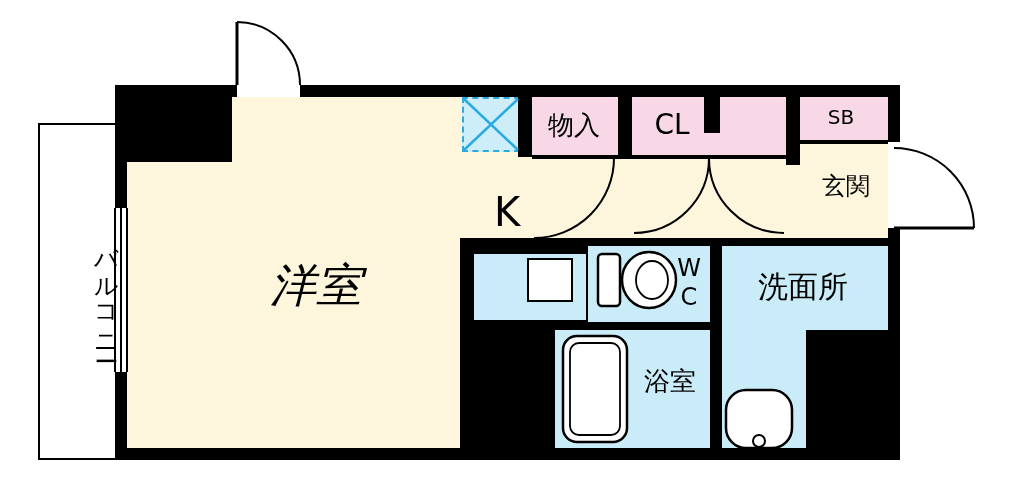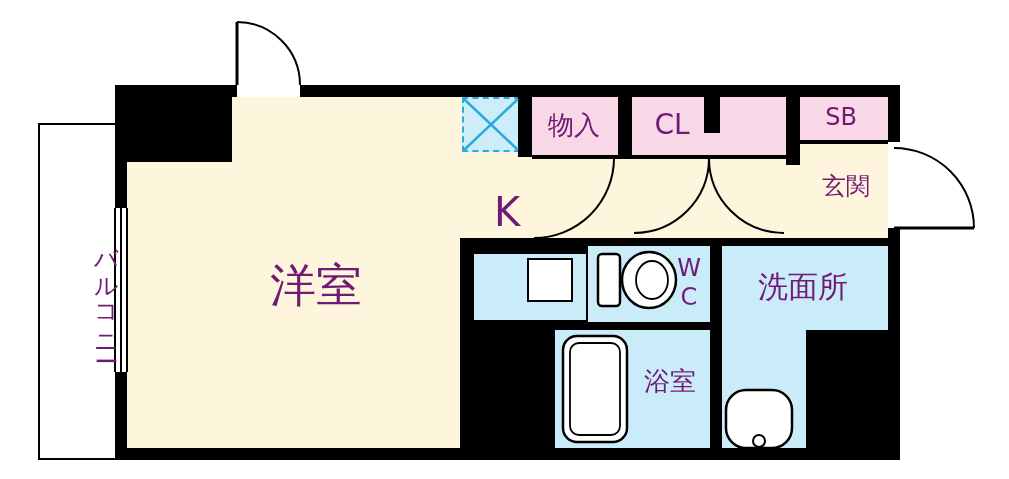--- a/index.html
+++ b/index.html
@@ -3,21 +3,21 @@
 <meta charset="utf-8">
 <style>
   html,body{margin:0;padding:0;background:#fff;}
   .plan{position:relative;width:1009px;height:479px;background:#fff;overflow:hidden;
         font-family:"DejaVu Sans","Liberation Sans",sans-serif;color:#000;}
   .abs{position:absolute;box-sizing:border-box;}
   .wall{background:#000;}
   .dry{background:#fdf5dc;}
   .pink{background:#f8d8e6;}
   .wet{background:#c9ecf8;}
-  .label{position:absolute;transform:translate(-50%,-50%);color:#701a75;text-align:center;
+  .label{position:absolute;transform:translate(-50%,-50%);color:#000000;text-align:center;
          white-space:nowrap;z-index:30;line-height:1.2;}
   .vert{writing-mode:vertical-rl;text-orientation:upright;white-space:normal;letter-spacing:2px;}
   svg{display:block;}
 </style>
 </head>
 <body>
 
 <div class="plan">
 
   <div class="abs" style="left:38px;top:123px;width:84px;height:337px;background:#fff;border:2px solid #000;z-index:1;"></div>
@@ -90,31 +90,31 @@
     </g>
 
     <g stroke="#000" fill="#fff">
       <rect x="726" y="390" width="66" height="58" rx="20" stroke-width="2.5"></rect>
       <circle cx="759" cy="441" r="6" stroke-width="2"></circle>
     </g>
   </svg>
 
   <div class="label vert" style="left:106px;top:291px;font-size:24px;">バルコニー</div>
 
-  <div class="label" style="left:316px;top:286px;font-size:46px;font-weight:500;">
+  <div class="label" style="left:316px;top:286px;font-size:46px;font-weight:500;font-style:italic;">
     <span style="display:block;">洋室</span>
   </div>
 
   <div class="label" style="left:507px;top:212px;font-size:40px;">K</div>
 
   <div class="label" style="left:574px;top:126px;font-size:26px;">物入</div>
 
   <div class="label" style="left:672px;top:125px;font-size:28px;">CL</div>
 
-  <div class="label" style="left:841px;top:117px;font-size:24px;">SB</div>
+  <div class="label" style="left:841px;top:117px;font-size:20px;">SB</div>
 
   <div class="label" style="left:846px;top:186px;font-size:24px;">玄関</div>
 
   <div class="label" style="left:689px;top:283px;font-size:24px;">
     <span style="display:block;">W</span>
     <span style="display:block;">C</span>
   </div>
 
   <div class="label" style="left:803px;top:287px;font-size:30px;">洗面所</div>
 

